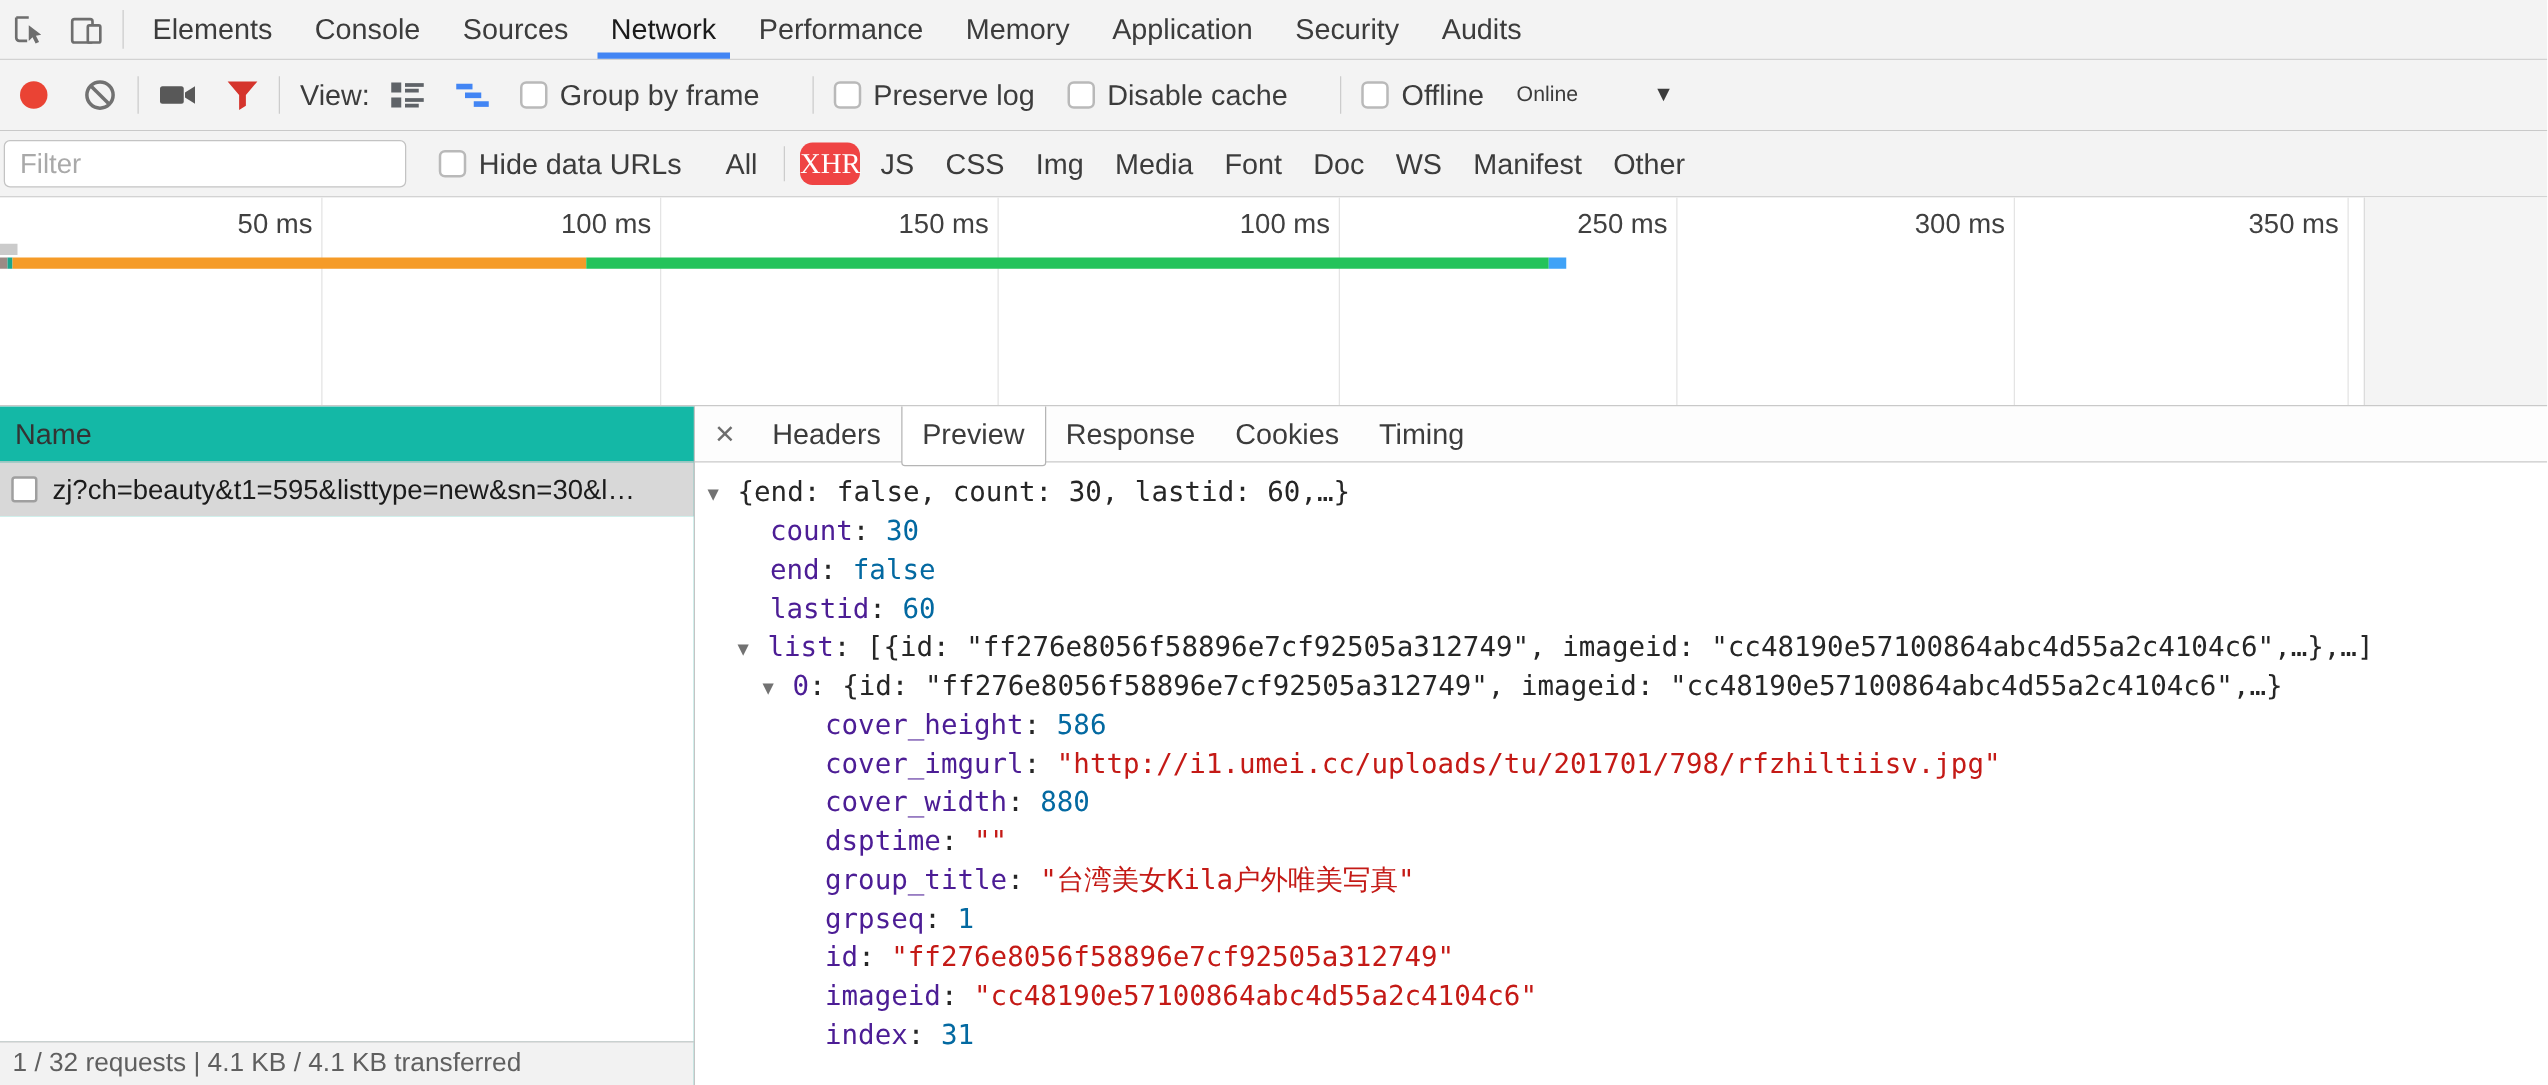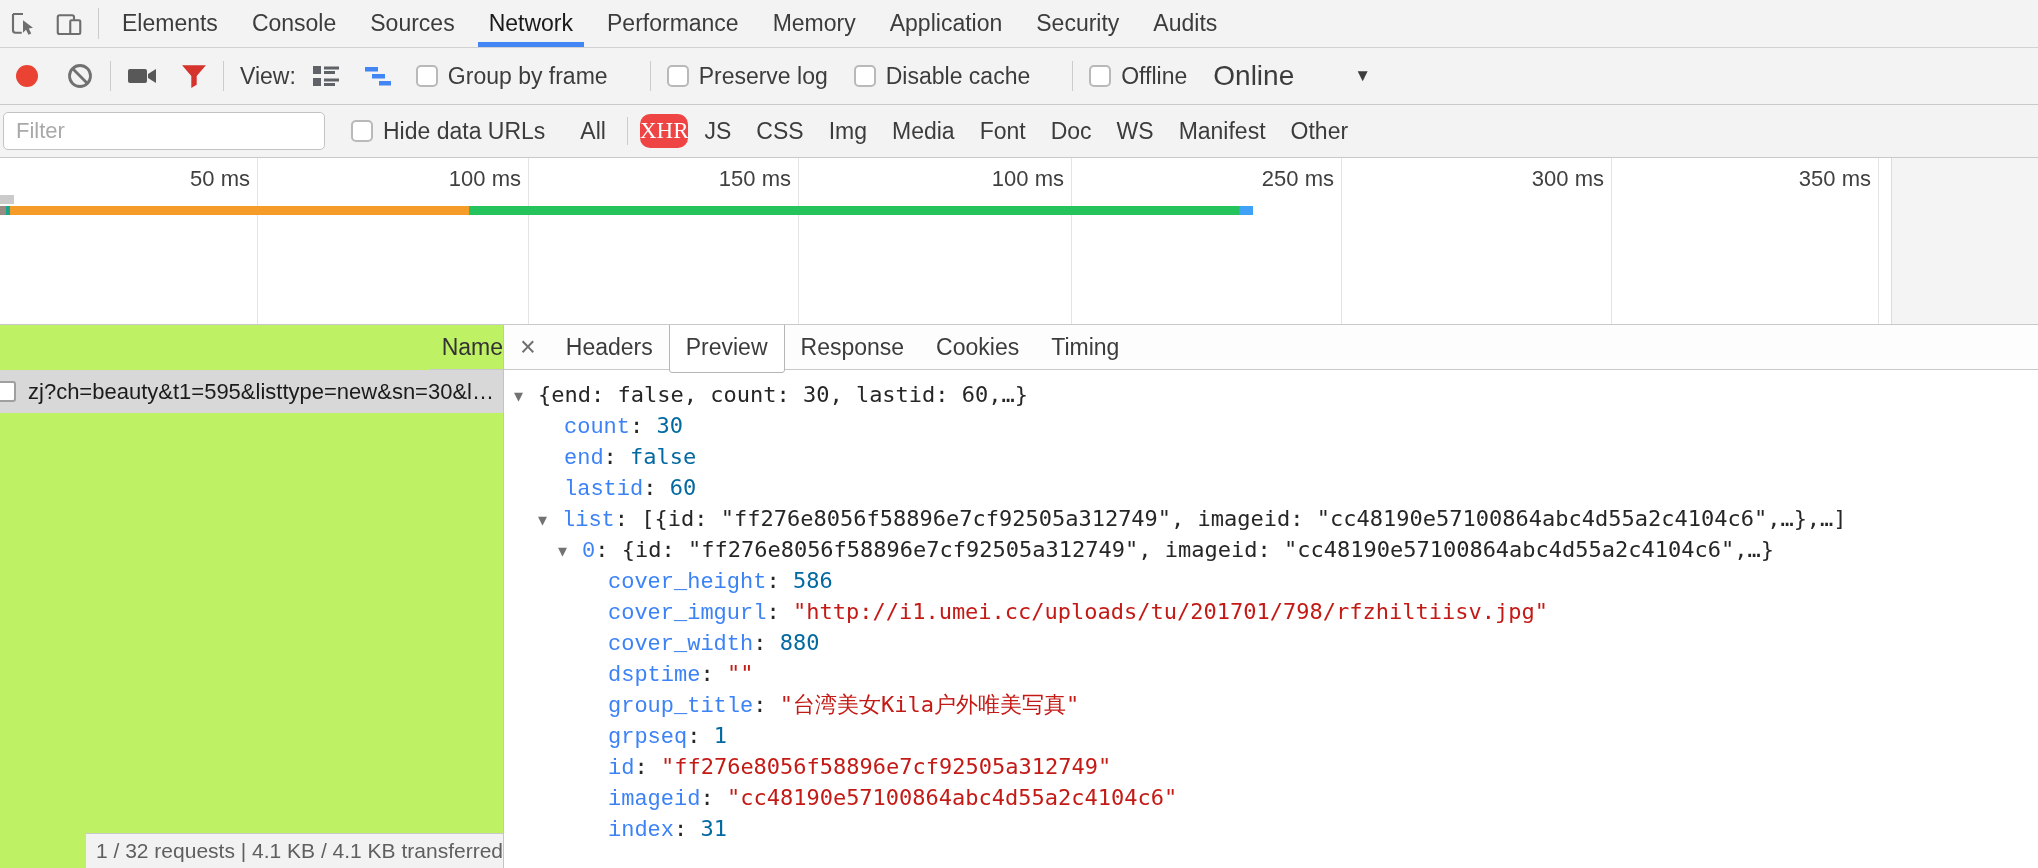--- a/index.html
+++ b/index.html
@@ -29,21 +29,21 @@
     display:flex; align-items:center; padding-left:16px;
   }
   .tool-sep { width:1px; height:30px; background:#ccc; margin:0 16px; }
   .record-dot { width:22px; height:22px; border-radius:50%; background:#ea4334; margin-right:28px; cursor:pointer; }
   .icon-btn { display:flex; align-items:center; justify-content:center; cursor:pointer; margin-right:24px; }
   .view-label { font-size:23px; color:#3c3c3c; margin-right:16px; }
   .cb { width:22px; height:22px; border:2px solid #b9b9b9; border-radius:5px; background:#fff; margin-right:10px; flex:none; cursor:pointer; }
   .cb-label { font-size:23px; color:#3c3c3c; white-space:nowrap; }
   .cb-group { display:flex; align-items:center; margin-right:26px; cursor:pointer; }
   .throttle { display:flex; align-items:center; cursor:pointer; }
-  .throttle-label { font-size:28px; color:#3c3c3c; margin-right:60px; }
+  .throttle-label { font-size:17px; color:#3c3c3c; margin-right:60px; }
   .dd-arrow { font-size:17px; color:#3c3c3c; }
   
   .filterbar {
     height:53px; background:#f3f3f3; border-bottom:1px solid #c9c9c9;
     display:flex; align-items:center; padding-left:3px;
   }
   .filter-input {
     width:322px; height:38px; border:1px solid #c3c3c3; border-radius:5px; background:#fff;
     font-family:"Liberation Sans", sans-serif; font-size:22px; color:#333; padding:0 12px; outline:none;
     margin-right:26px;
@@ -55,37 +55,37 @@
   
   .overview { position:relative; height:167px; border-bottom:1px solid #c9c9c9; background:#fff; }
   .gridline { position:absolute; top:0; bottom:0; width:1px; background:#e4e4e4; }
   .tick-label { position:absolute; top:8px; font-size:22px; color:#404040; transform:translateX(-100%); white-space:nowrap; }
   .dead-zone { position:absolute; top:0; bottom:0; right:0; background:#f4f4f4; border-left:1px solid #dcdcdc; }
   .ov-prebar { position:absolute; top:37px; left:0; height:9px; background:#cbcbcb; }
   .ov-bar { position:absolute; top:48px; left:0; height:9px; display:flex; }
   .ov-seg { height:100%; }
   
   .main { display:flex; height:543px; }
-  .left-panel { width:504px; flex:none; border-right:1px solid #c4c4c4; display:flex; flex-direction:column; background:#bef264;align-items:flex-end; }
+  .left-panel { width:556px; flex:none; border-right:1px solid #c4c4c4; display:flex; flex-direction:column; background:#14b8a6; }
   .name-header { height:45px; border-bottom:1px solid #c9c9c9; display:flex; align-items:center; padding-left:12px; font-size:23px; color:#333; }
   .request-row { height:43px; background:#d8d8d8; display:flex; align-items:center; padding:0 9px; cursor:pointer; }
   .row-cb { width:21px; height:21px; border:2px solid #9f9f9f; border-radius:3px; background:#fff; margin-right:12px; flex:none; }
   .request-name { font-size:22px; color:#1b1b1b; white-space:nowrap; overflow:hidden; }
   .left-filler { flex:1; background:#fff; }
   .summary-bar { height:35px; background:#f2f2f2; border-top:1px solid #c9c9c9; display:flex; align-items:center; padding-left:10px; font-size:21px; color:#5f5f5f; white-space:nowrap; }
   .right-panel { flex:1; display:flex; flex-direction:column; overflow:hidden; background:#fff; }
   .detail-tabs { height:45px; border-bottom:1px solid #c9c9c9; display:flex; align-items:center; background:#fdfdfd; flex:none; }
   .close-x { font-size:27px; color:#6e6e6e; padding:0 14px 0 16px; cursor:pointer; line-height:1; }
   .detail-tab { font-size:23px; color:#3c3c3c; padding:0 16px; height:44px; display:flex; align-items:center; cursor:pointer; white-space:nowrap; }
   .detail-tab.active { border:1px solid #b5b5b5; border-radius:3px; background:#fff; height:52px; }
   
   .preview-pane { flex:1; overflow:hidden; padding-top:9px; font-family:"DejaVu Sans Mono", monospace; font-size:22px; }
   .tree-row { height:31px; line-height:31px; white-space:pre; cursor:default; }
   .tw { display:inline-block; width:24px; color:#727272; font-size:15px; vertical-align:1px; cursor:pointer; }
-  .c-key { color:#3b82f6;font-family:Liberation Mono, monospace; }
+  .c-key { color:#4c1d95; }
   .c-num { color:#0369a1; }
   .c-str { color:#c41a16; }
   .c-plain { color:#262626; }
   svg { display:block; }
 </style>
 </head>
 <body>
 
 <div id="devtools">
 

